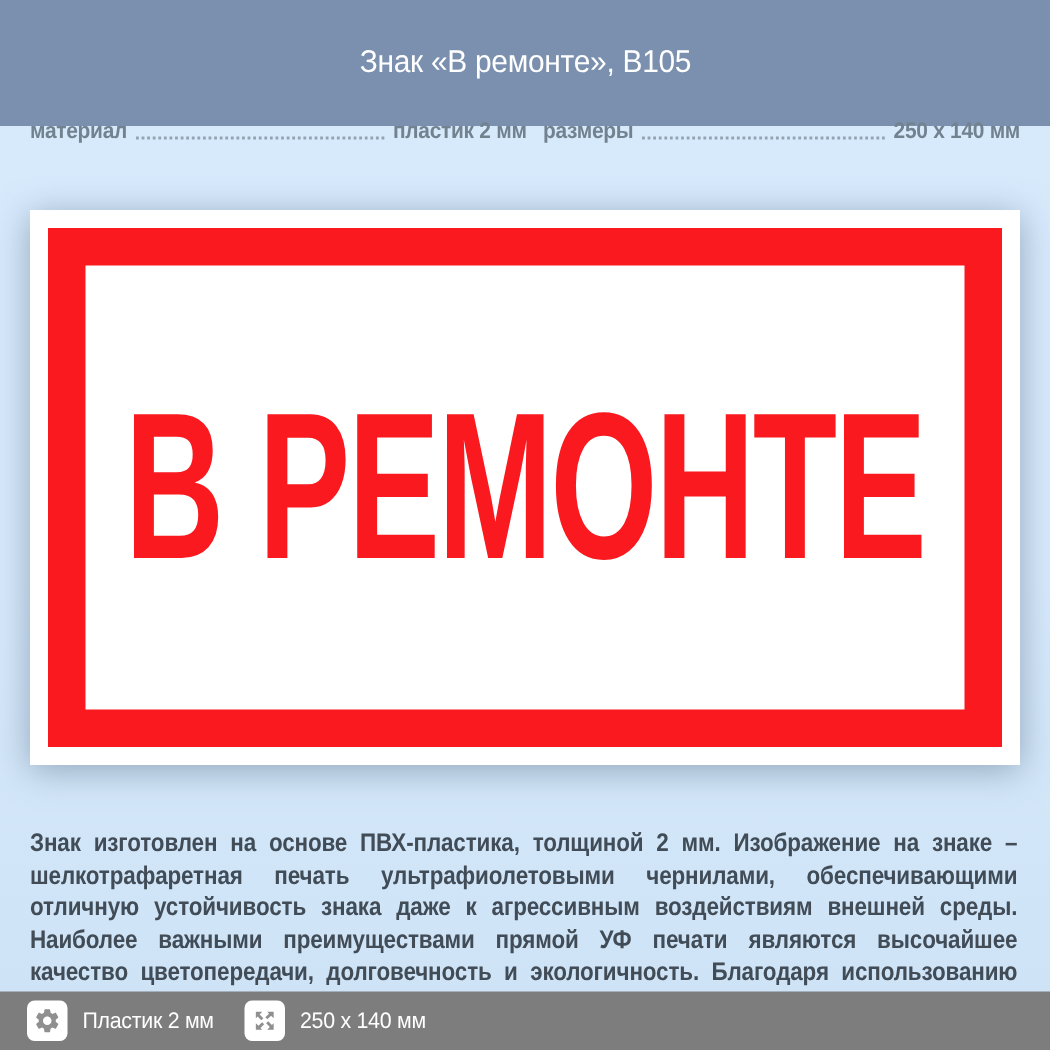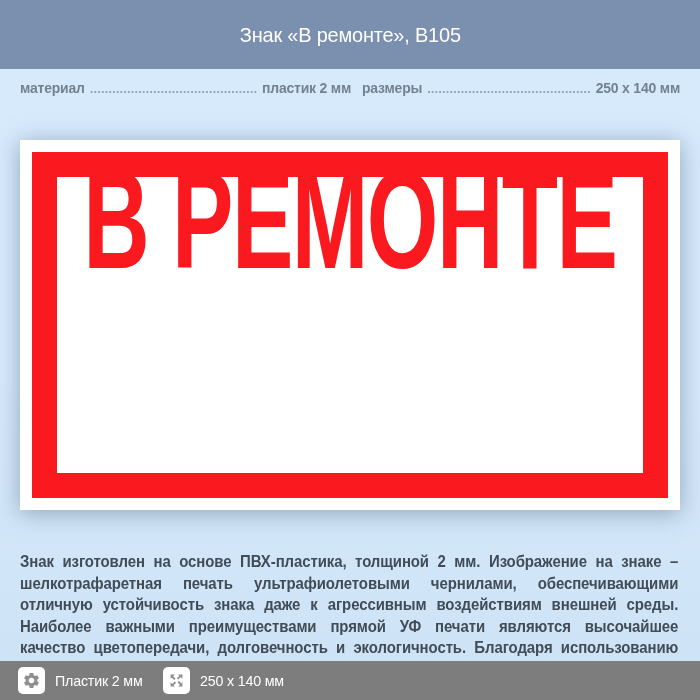--- a/index.html
+++ b/index.html
@@ -11,38 +11,38 @@
     --desc_text:#414c57;
     --spec_text:#73828f;
     --icon_glyph:#8f8f8f;
   }
   *{margin:0;padding:0;box-sizing:border-box;}
   html,body{width:700px;height:700px;}
   body{font-family:"Liberation Sans",sans-serif;overflow:hidden;}
   .page{position:relative;width:700px;height:700px;background:linear-gradient(180deg,var(--page_bg) 0%,var(--page_bg) 55%,var(--page_bg2) 100%);}
 
   
-  .header{position:absolute;left:0;top:0;width:700px;height:69px;background:var(--header_bg);
+  .header{position:absolute;left:0;top:0;width:700px;height:84px;background:var(--header_bg);
           display:flex;align-items:center;justify-content:center;}
   .header .title{color:#ffffff;font-size:21px;letter-spacing:-0.2px;transform:scaleX(0.95);transform-origin:center;}
 
   
   .spec-row{position:absolute;top:79px;display:flex;align-items:flex-end;
             font-size:15px;font-weight:bold;color:var(--spec_text);letter-spacing:-0.2px;
             transform:scaleX(0.93);transform-origin:left center;}
   .spec-row.material{left:20px;width:356px;}
   .spec-row.size{left:362px;width:342px;}
   .leader{flex:1;border-bottom:2px dotted #93a3b1;margin:0 6px 3px 6px;height:1px;}
 
   
   .card{position:absolute;left:20px;top:140px;width:660px;height:370px;background:#ffffff;
         box-shadow:0 3px 22px rgba(90,110,135,0.55);}
   .sign-frame{position:absolute;left:12px;top:12px;right:12px;bottom:12px;
               border:25px solid var(--sign_red);background:#ffffff;
-              display:flex;justify-content:center;}
+              display:flex;align-items:center;justify-content:center;}
   .sign-text{color:var(--sign_red);font-weight:bold;font-size:118px;line-height:1;
              white-space:nowrap;letter-spacing:-2px;
              transform:scale(0.78,1.18);transform-origin:center;}
 
   
   .desc-wrap{position:absolute;left:20px;top:551px;width:748px;
              transform:scaleX(0.88);transform-origin:left top;}
   .desc{font-size:17px;font-weight:bold;line-height:21.5px;color:var(--desc_text);
         text-align:justify;letter-spacing:-0.1px;}
 

